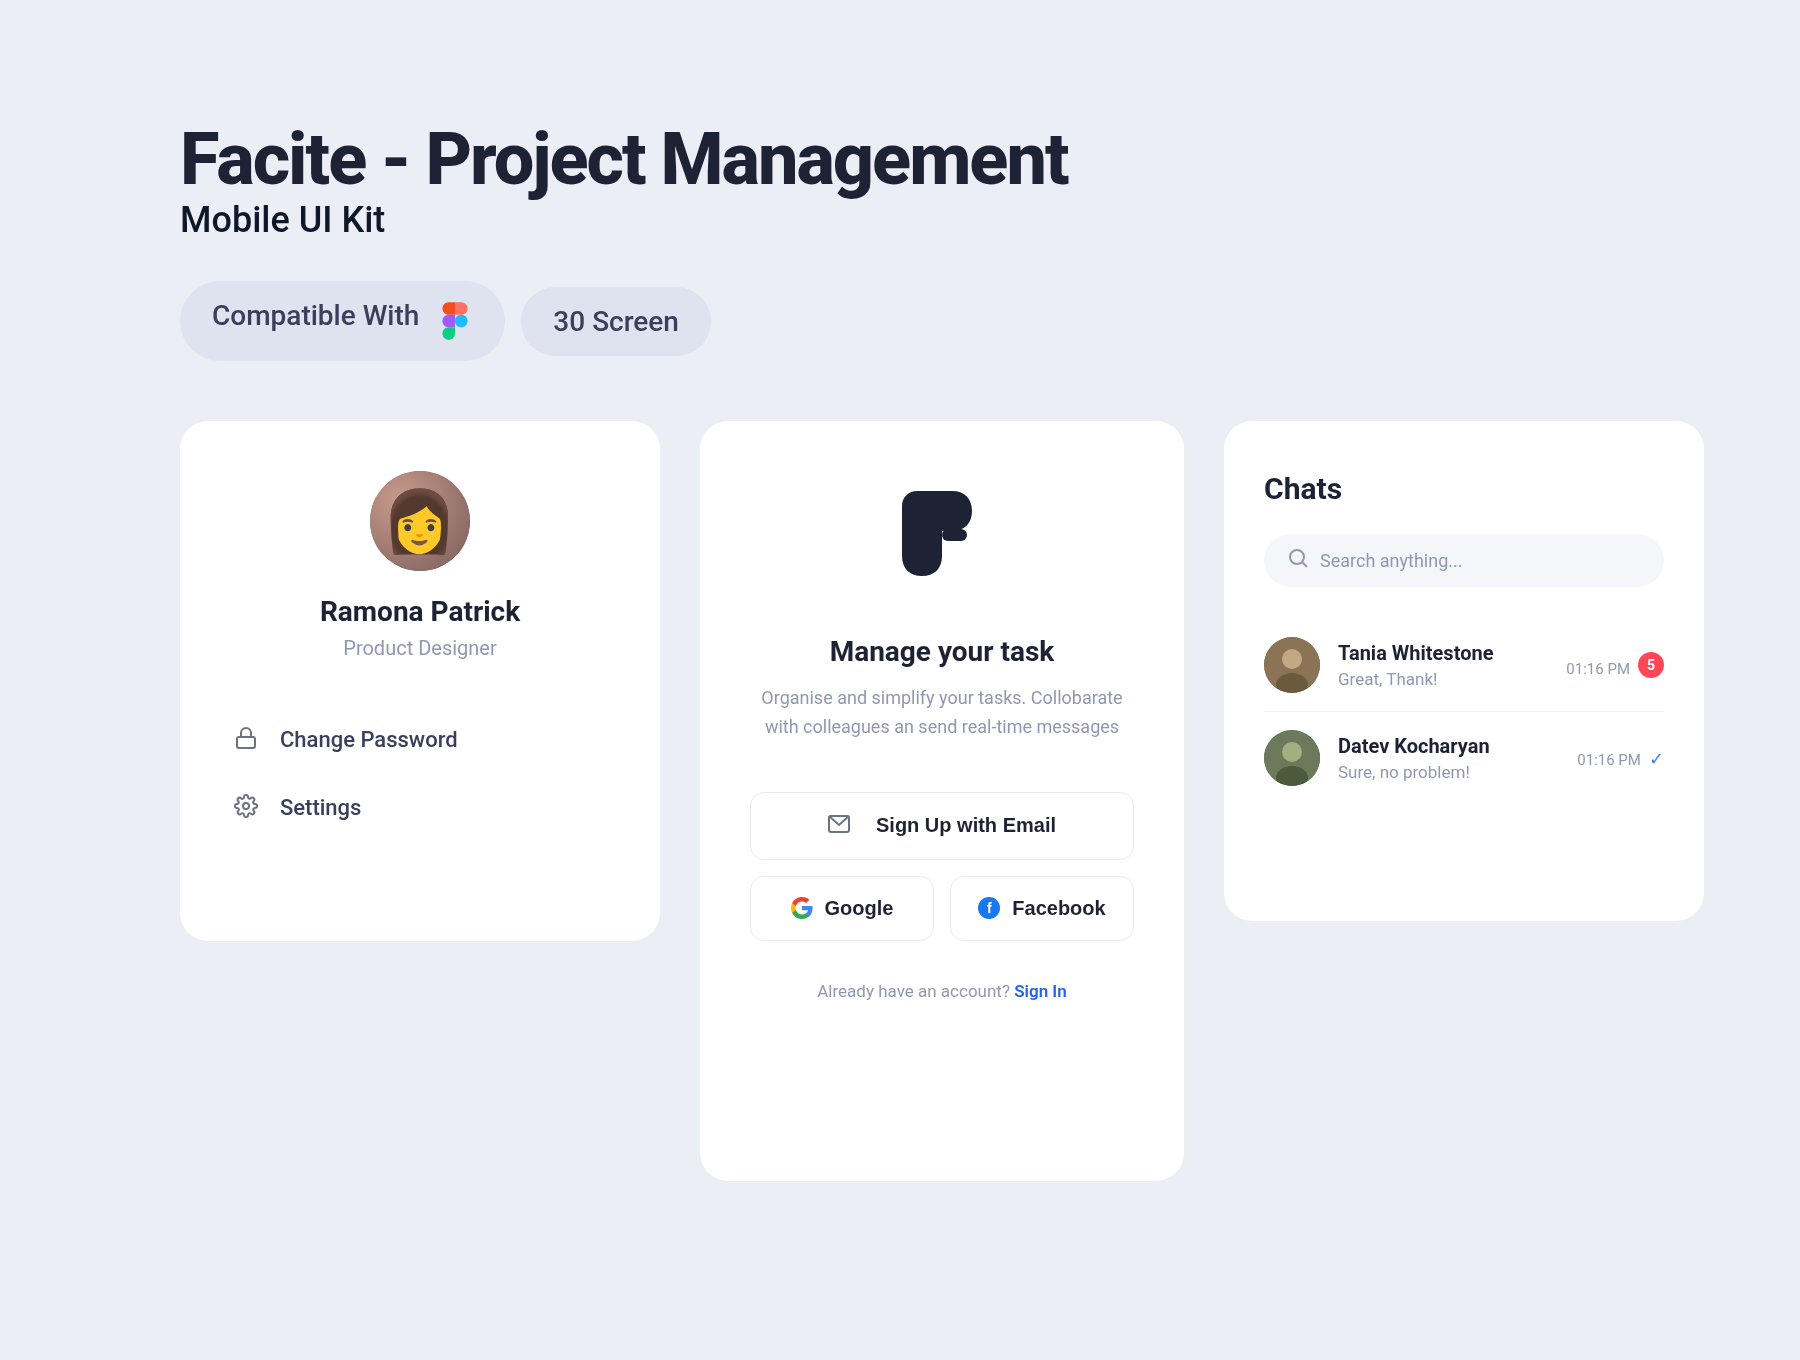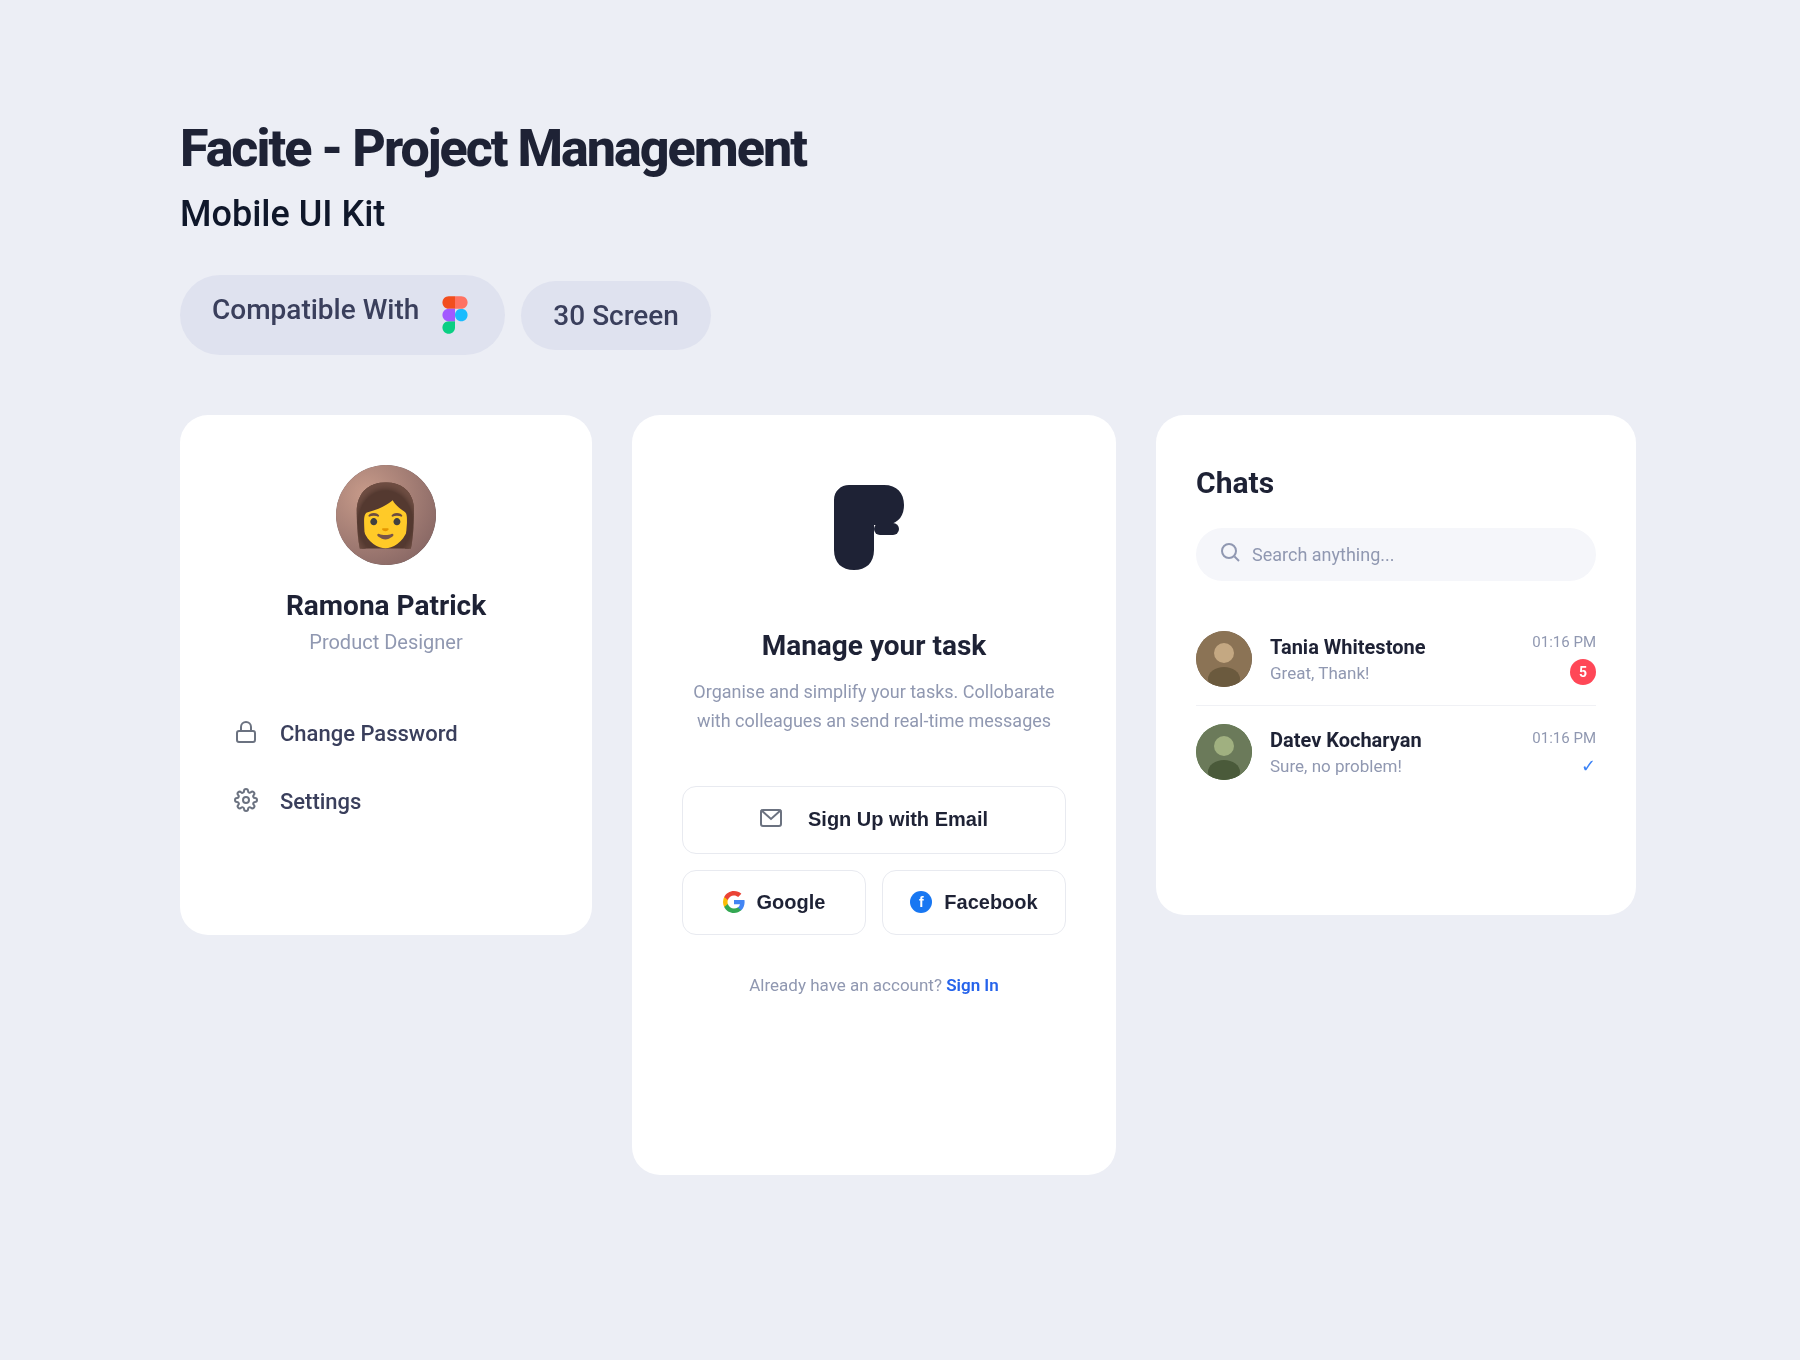--- a/index.html
+++ b/index.html
@@ -23,26 +23,26 @@
       padding: 120px 180px 80px 180px;
       position: relative;
     }
 
     
     .header-section {
       margin-bottom: 60px;
     }
 
     .main-title {
-      font-size: 52px;
+      font-size: 72px;
       font-weight: 800;
       color: #1e2235;
       line-height: 1.1;
       letter-spacing: -2px;
-      margin-bottom: 16px;
+      margin-bottom: 0;
     }
 
     .subtitle {
       font-size: 36px;
       font-weight: 500;
       color: #0f172a;
       margin-bottom: 40px;
     }
 
     .badges-row {
@@ -77,21 +77,21 @@
       gap: 40px;
       align-items: flex-start;
       margin-top: 20px;
     }
 
     
     .profile-card {
       background: white;
       border-radius: 28px;
       padding: 50px 40px 40px 40px;
-      width: 412px;
+      width: 480px;
       min-height: 520px;
       display: flex;
       flex-direction: column;
       align-items: center;
       flex-shrink: 0;
     }
 
     .avatar-container {
       margin-bottom: 24px;
     }
@@ -351,21 +351,21 @@
       margin-bottom: 4px;
     }
 
     .chat-message {
       font-size: 17px;
       color: #9098b1;
     }
 
     .chat-meta {
       display: flex;
-      flex-direction: column;
+      flex-direction: row;
       align-items: flex-end;
       gap: 8px;
     }
 
     .chat-time {
       font-size: 15px;
       color: #9098b1;
     }
 
     .chat-badge {

